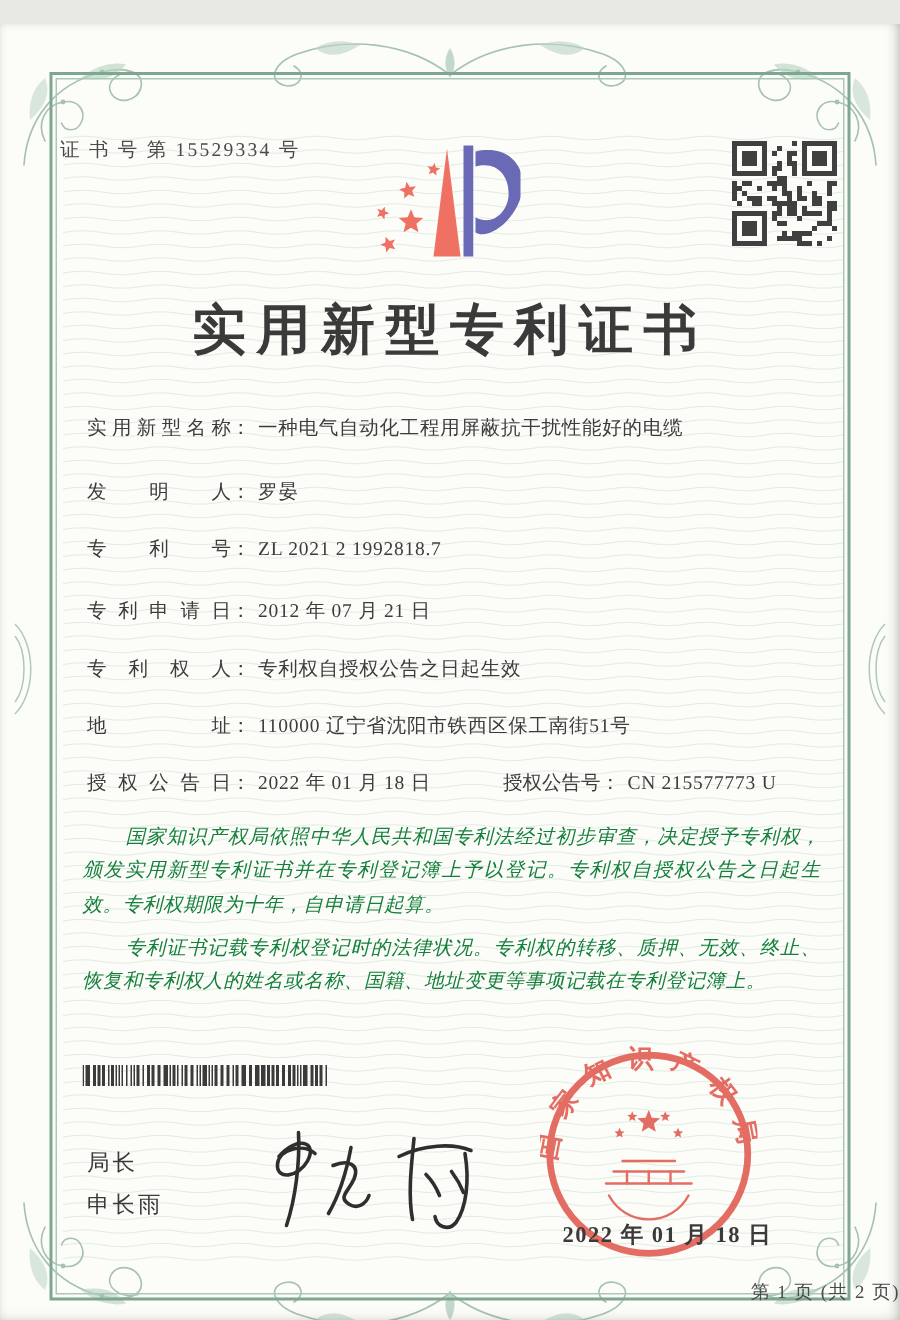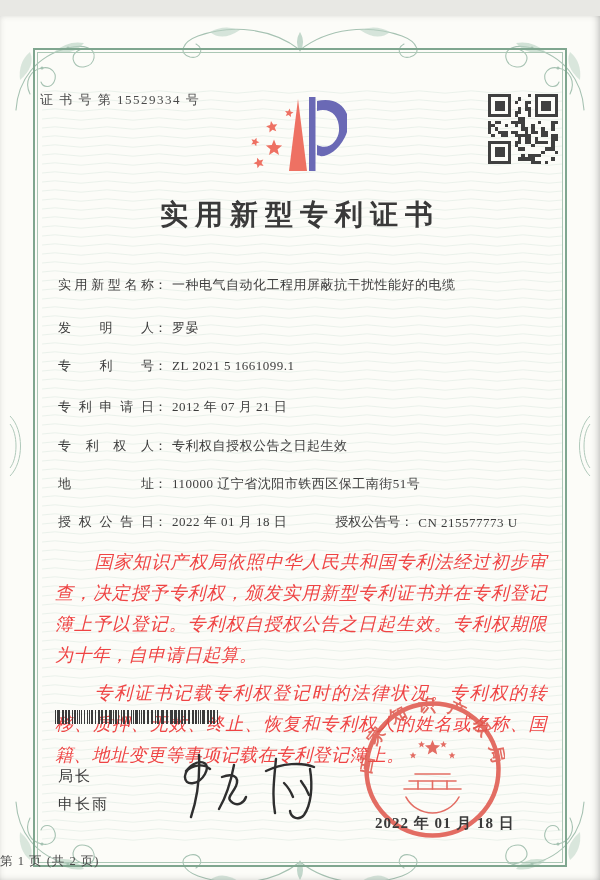--- a/index.html
+++ b/index.html
@@ -2,33 +2,33 @@
 <html><head>
 <meta charset="utf-8">
 <style>
   html,body{margin:0;padding:0;background:#e8e8e4;}
   .page{position:relative;width:600px;height:868px;margin:16px auto;background:#fcfcf8;
         overflow:hidden;font-family:"Liberation Serif","DejaVu Serif",serif;color:#3c3c3c;}
   .page::after{content:'';position:absolute;inset:0;pointer-events:none;
         box-shadow:inset -5px -6px 9px -5px rgba(80,80,80,.5), inset 3px 3px 6px -4px rgba(120,120,120,.3);}
   .abs{position:absolute;}
   .cert-no{left:40px;top:75px;font-size:13px;letter-spacing:1.5px;color:#4a4a4a;}
-  .title{left:0;right:0;top:180px;text-align:center;font-size:28px;font-weight:700;
+  .title{left:0;right:0;top:180px;text-align:center;font-size:36px;font-weight:700;
          letter-spacing:7px;color:#3a3a3a;}
   .frow{left:58px;right:40px;display:flex;align-items:baseline;font-size:13px;white-space:nowrap;}
   .flabel{display:inline-block;width:96px;text-align:justify;text-align-last:justify;}
   .fcolon{margin:0 5px 0 0;}
   .fvalue{letter-spacing:.5px;}
-  .grant2{display:inline-flex;align-items:flex-end;margin-left:48px;}
+  .grant2{display:inline-flex;align-items:center;margin-left:48px;}
   .paras{left:55px;width:492px;top:531px;}
-  .paras p{margin:0 0 7px 0;font-size:18px;line-height:1.72;letter-spacing:.4px;
-           text-indent:2.2em;text-align:justify;font-style:italic;color:#ef4444;}
+  .paras p{margin:0 0 7px 0;font-size:13px;line-height:1.72;letter-spacing:.4px;
+           text-indent:2.2em;text-align:justify;font-style:italic;color:#15803d;}
   .signer{left:58px;top:747px;font-size:15px;letter-spacing:2px;line-height:1.85;color:#3a3a3a;font-family:Liberation Serif, serif;}
   .seal-date{left:375px;top:798px;font-size:15px;font-weight:700;letter-spacing:1px;color:#3a3a3a;}
-  .footer{left:0;right:0;top:837px;text-align:left;font-size:12.5px;letter-spacing:1px;color:#4a4a4a;}
+  .footer{left:0;right:0;top:837px;text-align:right;font-size:12.5px;letter-spacing:1px;color:#4a4a4a;}
   .frame{position:absolute;left:33px;top:32px;right:33px;bottom:17px;
          border:2px solid #7fa68f;pointer-events:none;}
   .frame-inner{position:absolute;inset:2px;border:1px solid #abc7b5;}
   svg{display:block;}
 </style>
 </head>
 <body>
 
 <div class="page">
 
@@ -312,21 +312,21 @@
     <span class="fvalue">一种电气自动化工程用屏蔽抗干扰性能好的电缆</span>
   </div>
   <div class="abs frow" style="top:303px">
     <span class="flabel">发明人</span>
       <span class="fcolon">：</span>
     <span class="fvalue">罗晏</span>
   </div>
   <div class="abs frow" style="top:341px">
     <span class="flabel">专利号</span>
       <span class="fcolon">：</span>
-    <span class="fvalue">ZL 2021 5 1661099.1</span>
+    <span class="fvalue">ZL 2021 2 1992818.7</span>
   </div>
   <div class="abs frow" style="top:382px">
     <span class="flabel">专利申请日</span>
       <span class="fcolon">：</span>
     <span class="fvalue">2012 年 07 月 21 日</span>
   </div>
   <div class="abs frow" style="top:421px">
     <span class="flabel">专利权人</span>
       <span class="fcolon">：</span>
     <span class="fvalue">专利权自授权公告之日起生效</span>

